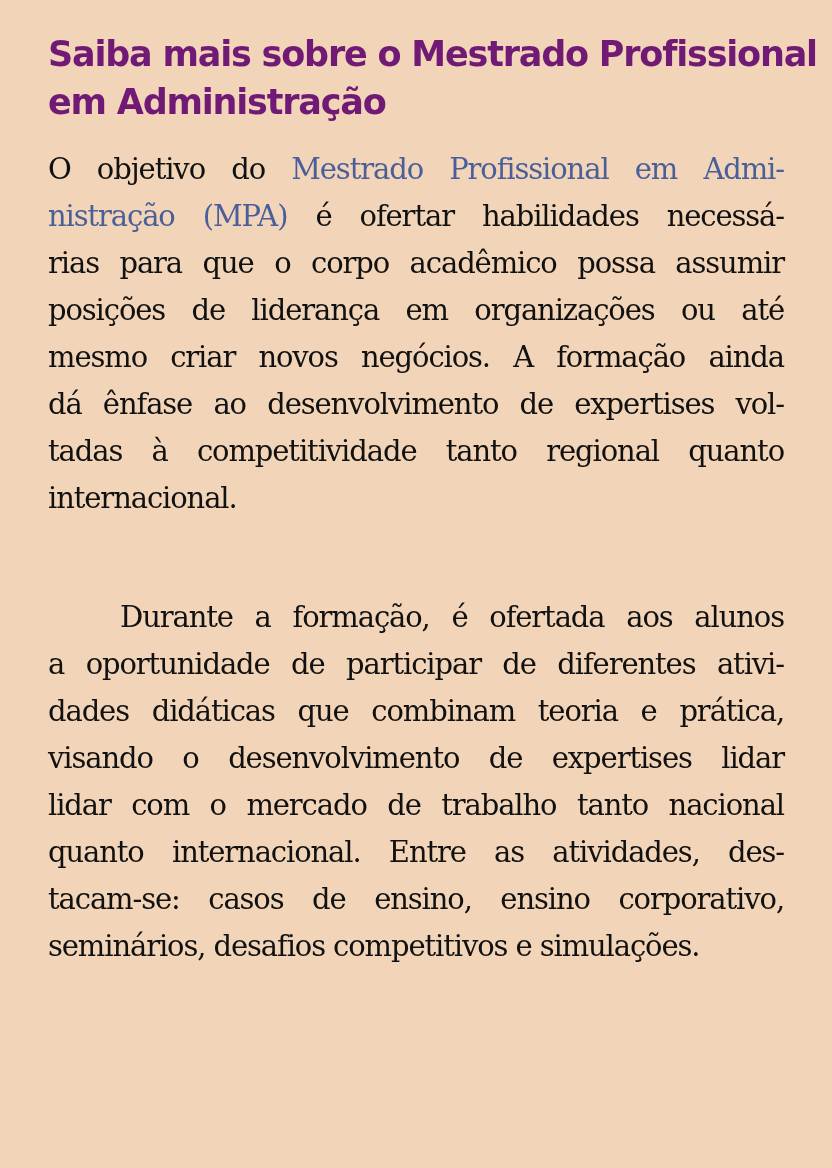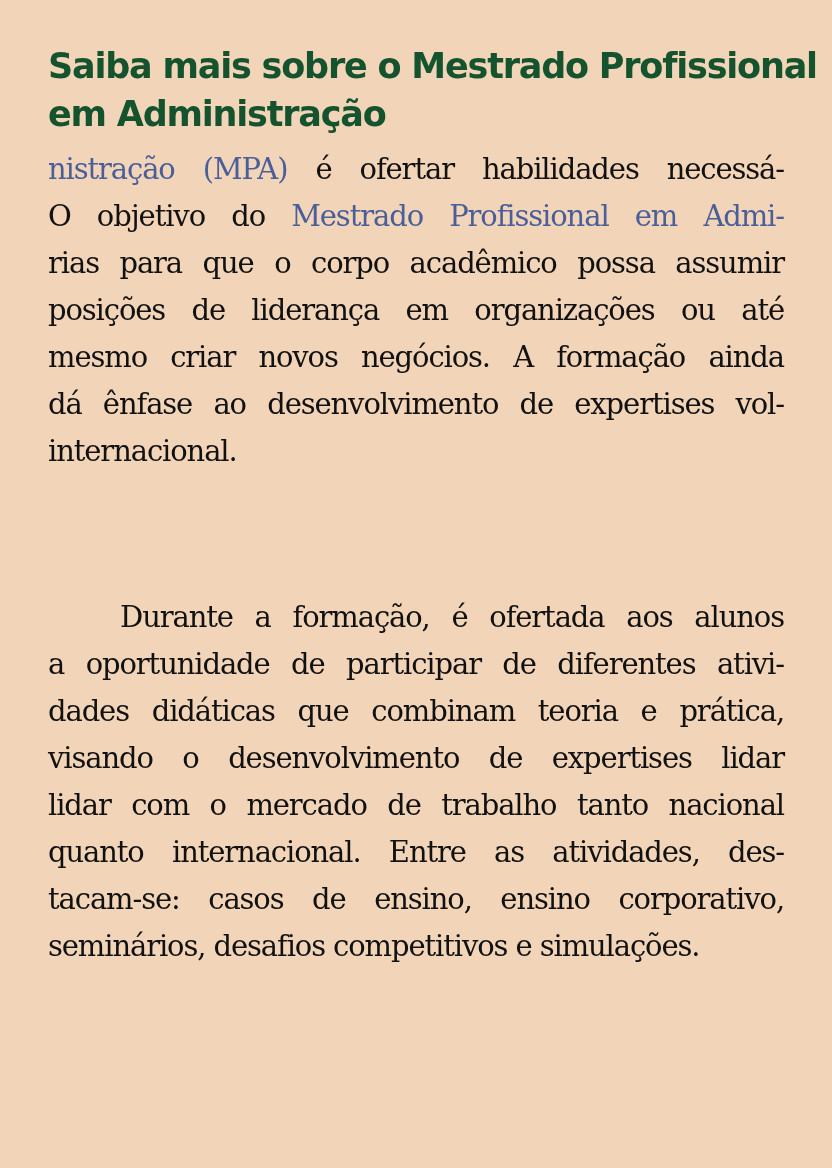--- a/index.html
+++ b/index.html
@@ -4,27 +4,27 @@
 <style>
   html, body { margin: 0; padding: 0; }
   body {
     width: 832px; height: 1168px;
     background: #F2D5B8;
     color: #111;
     overflow: hidden;
   }
   .page { position: relative; width: 832px; height: 1168px; }
   .title {
-    position: absolute; left: 48px; top: 42px; width: 740px;
+    position: absolute; left: 48px; top: 30px; width: 740px;
     font-family: "DejaVu Sans", sans-serif;
     font-weight: bold;
     font-size: 35px;
     line-height: 48px;
     letter-spacing: -1.2px;
-    color: #14532d;
+    color: #701a75;
     margin: 0;
   }
   .title span { display: block; white-space: nowrap; }
   .para {
     position: absolute; left: 48px; width: 736px;
     font-family: "DejaVu Serif", serif;
     font-size: 29px;
     line-height: 47px;
     letter-spacing: -1.1px;
     color: #111;
@@ -45,26 +45,27 @@
 </head>
 <body>
 
 <div class="page">
   <h1 class="title">
     <span>Saiba mais sobre o Mestrado Profissional</span>
     <span>em Administração</span>
   </h1>
 
   <div class="para para1">
+    <span class="line"><span>O objetivo do </span><a class="link">Mestrado Profissional em Admi-</a></span>
     <span class="line"><a class="link">nistração (MPA)</a><span> é ofertar habilidades necessá-</span></span>
-    <span class="line"><span>O objetivo do </span><a class="link">Mestrado Profissional em Admi-</a></span>
     <span class="line">rias para que o corpo acadêmico possa assumir</span>
     <span class="line">posições de liderança em organizações ou até</span>
     <span class="line">mesmo criar novos negócios. A formação ainda</span>
     <span class="line">dá ênfase ao desenvolvimento de expertises vol-</span>
+    <span class="line">tadas à competitividade tanto regional quanto</span>
     <span class="line last">internacional.</span>
   </div>
 
   <div class="para para2">
     <span class="line indent">Durante a formação, é ofertada aos alunos</span>
     <span class="line">a oportunidade de participar de diferentes ativi-</span>
     <span class="line">dades didáticas que combinam teoria e prática,</span>
     <span class="line">visando o desenvolvimento de expertises lidar</span>
     <span class="line">lidar com o mercado de trabalho tanto nacional</span>
     <span class="line">quanto internacional. Entre as atividades, des-</span>

